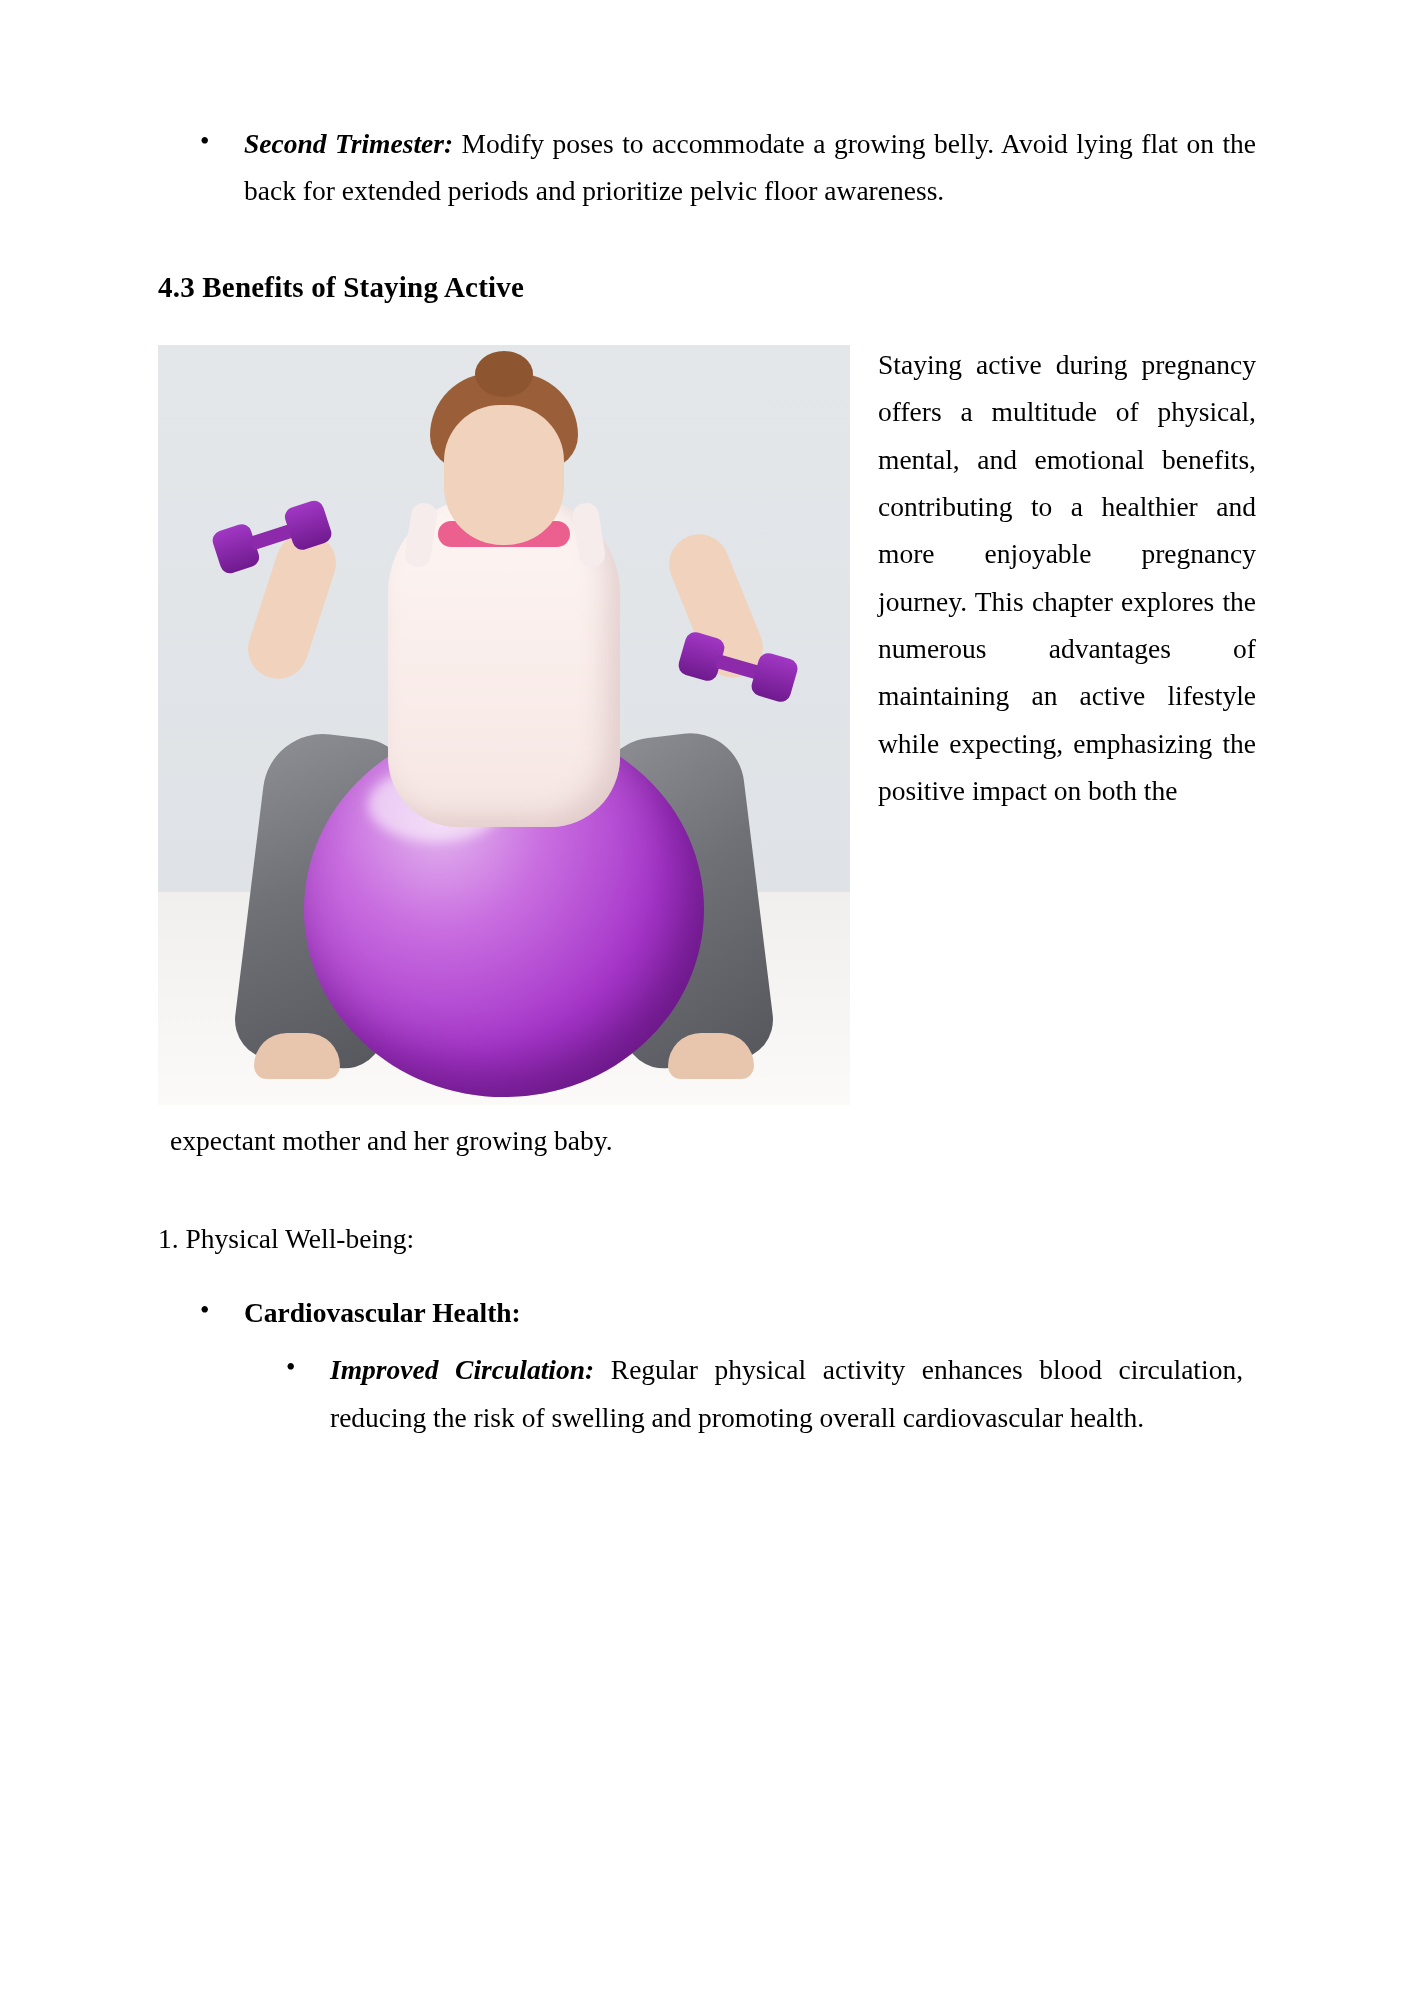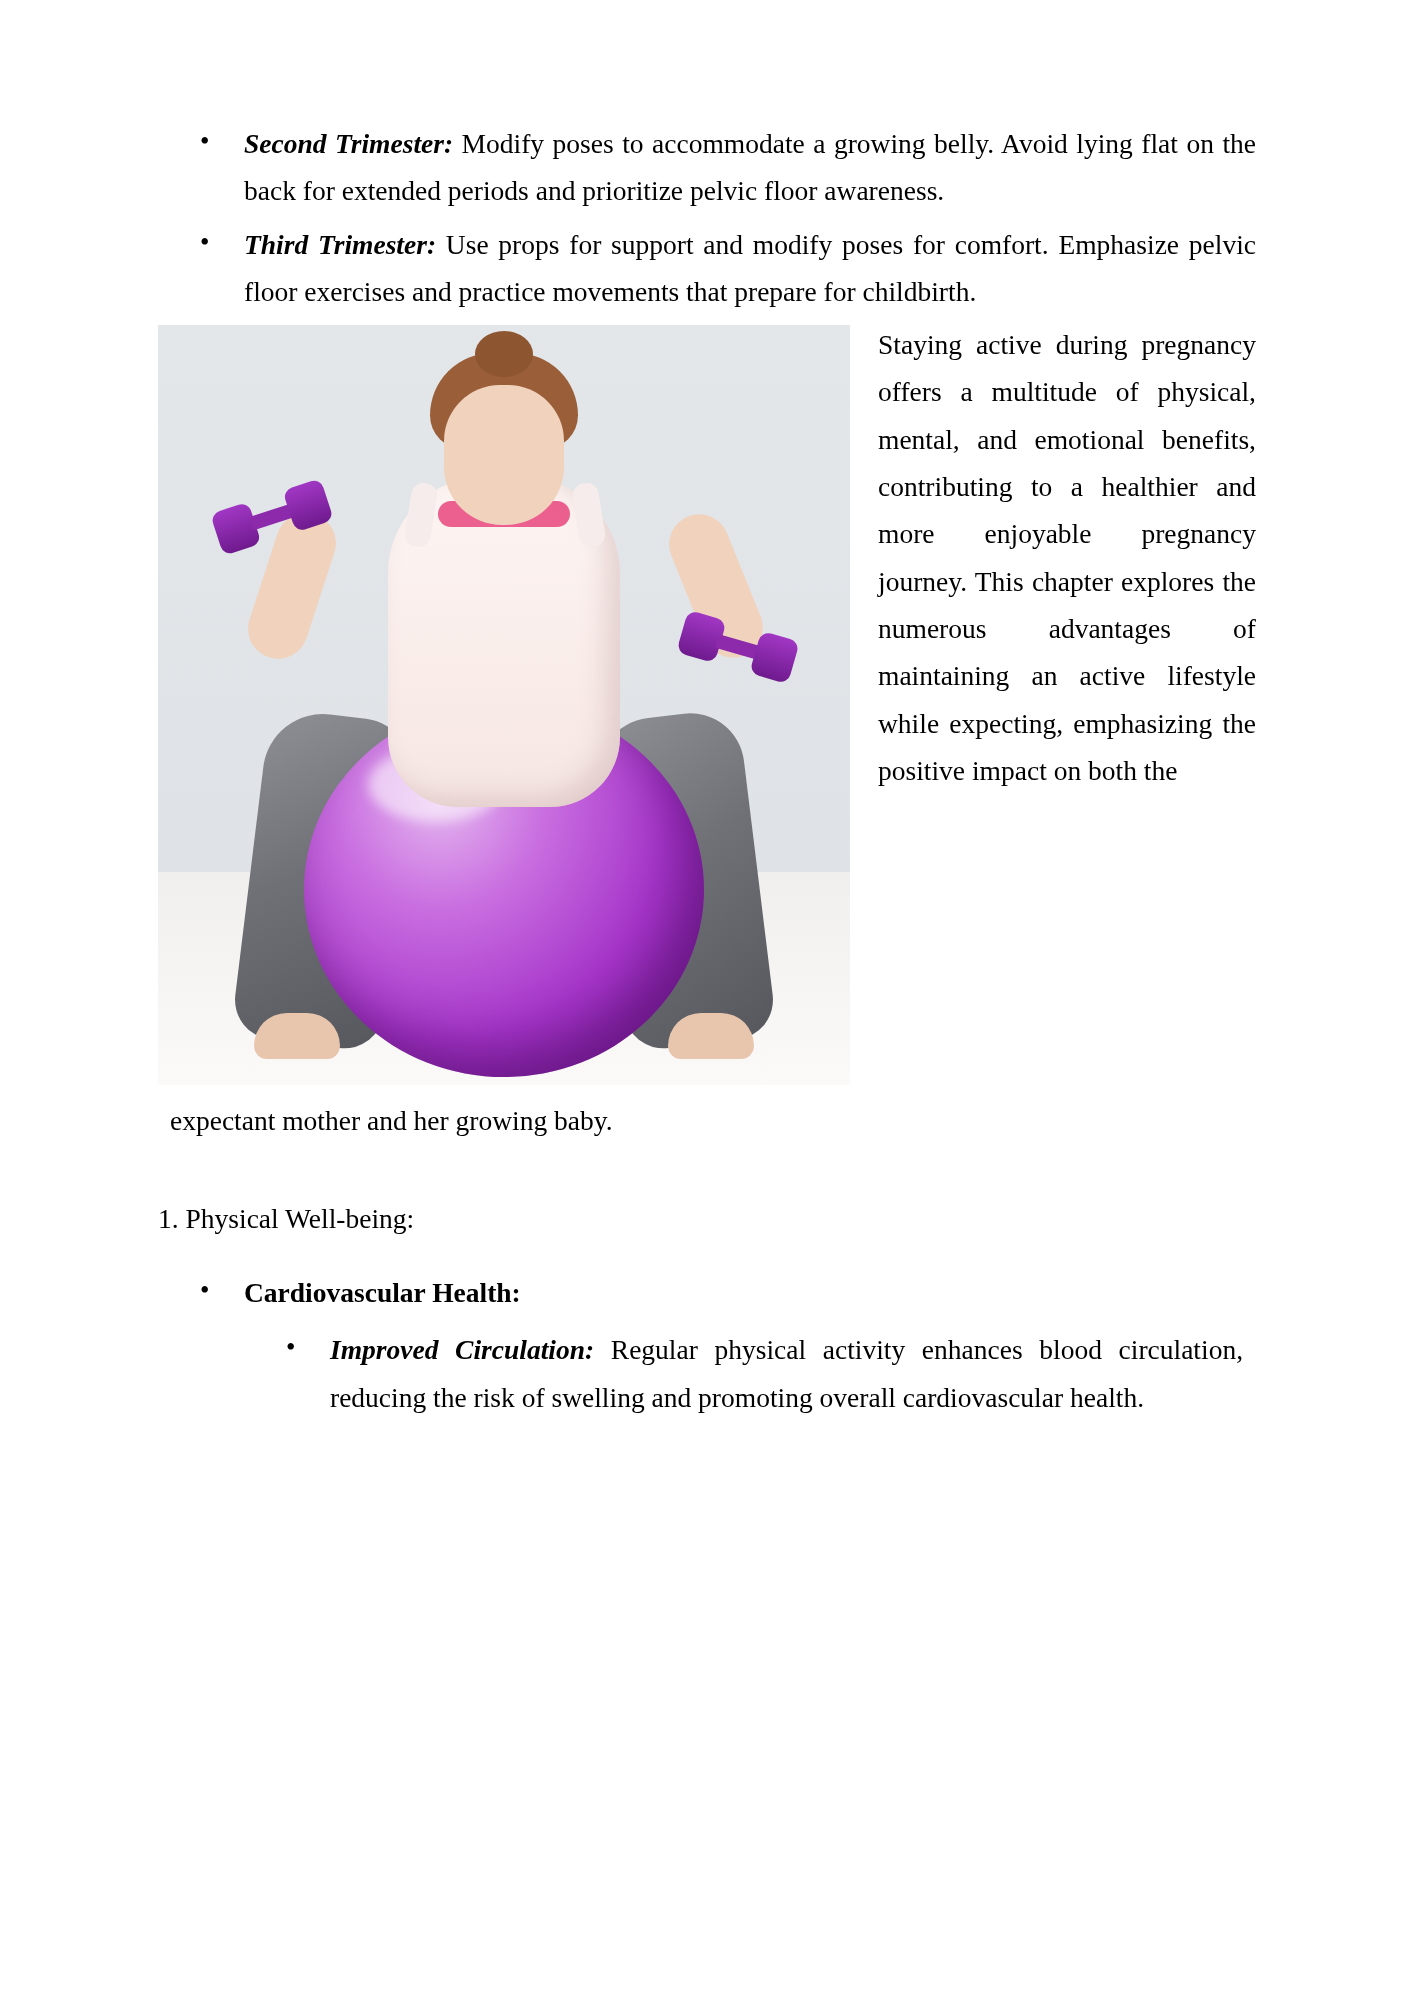--- a/index.html
+++ b/index.html
@@ -287,25 +287,23 @@
 </head>
 <body>
 
 <div class="page">
   <div class="content">
 
     <ul class="level1">
       <li>
         <span class="li-text"><span class="bi">Second Trimester:</span><span> Modify poses to accommodate a growing belly. Avoid lying flat on the back for extended periods and prioritize pelvic floor awareness.</span></span>
       </li>
-      <li>
-        <span class="li-text"><span class="bi">Third Trimester:</span><span> Use props for support and modify poses for comfort. Emphasize pelvic floor exercises and practice movements that prepare for childbirth.</span></span>
-      </li>
     </ul>
 
+    <h2 class="section-heading">4.3 Benefits of Staying Active</h2>
 
     <div class="figure-block">
       <div class="figure">
         <div class="photo">
           <div class="floor"></div>
           <div class="legL"></div>
           <div class="legR"></div>
           <div class="footL"></div>
           <div class="footR"></div>
           <div class="ball"></div>

